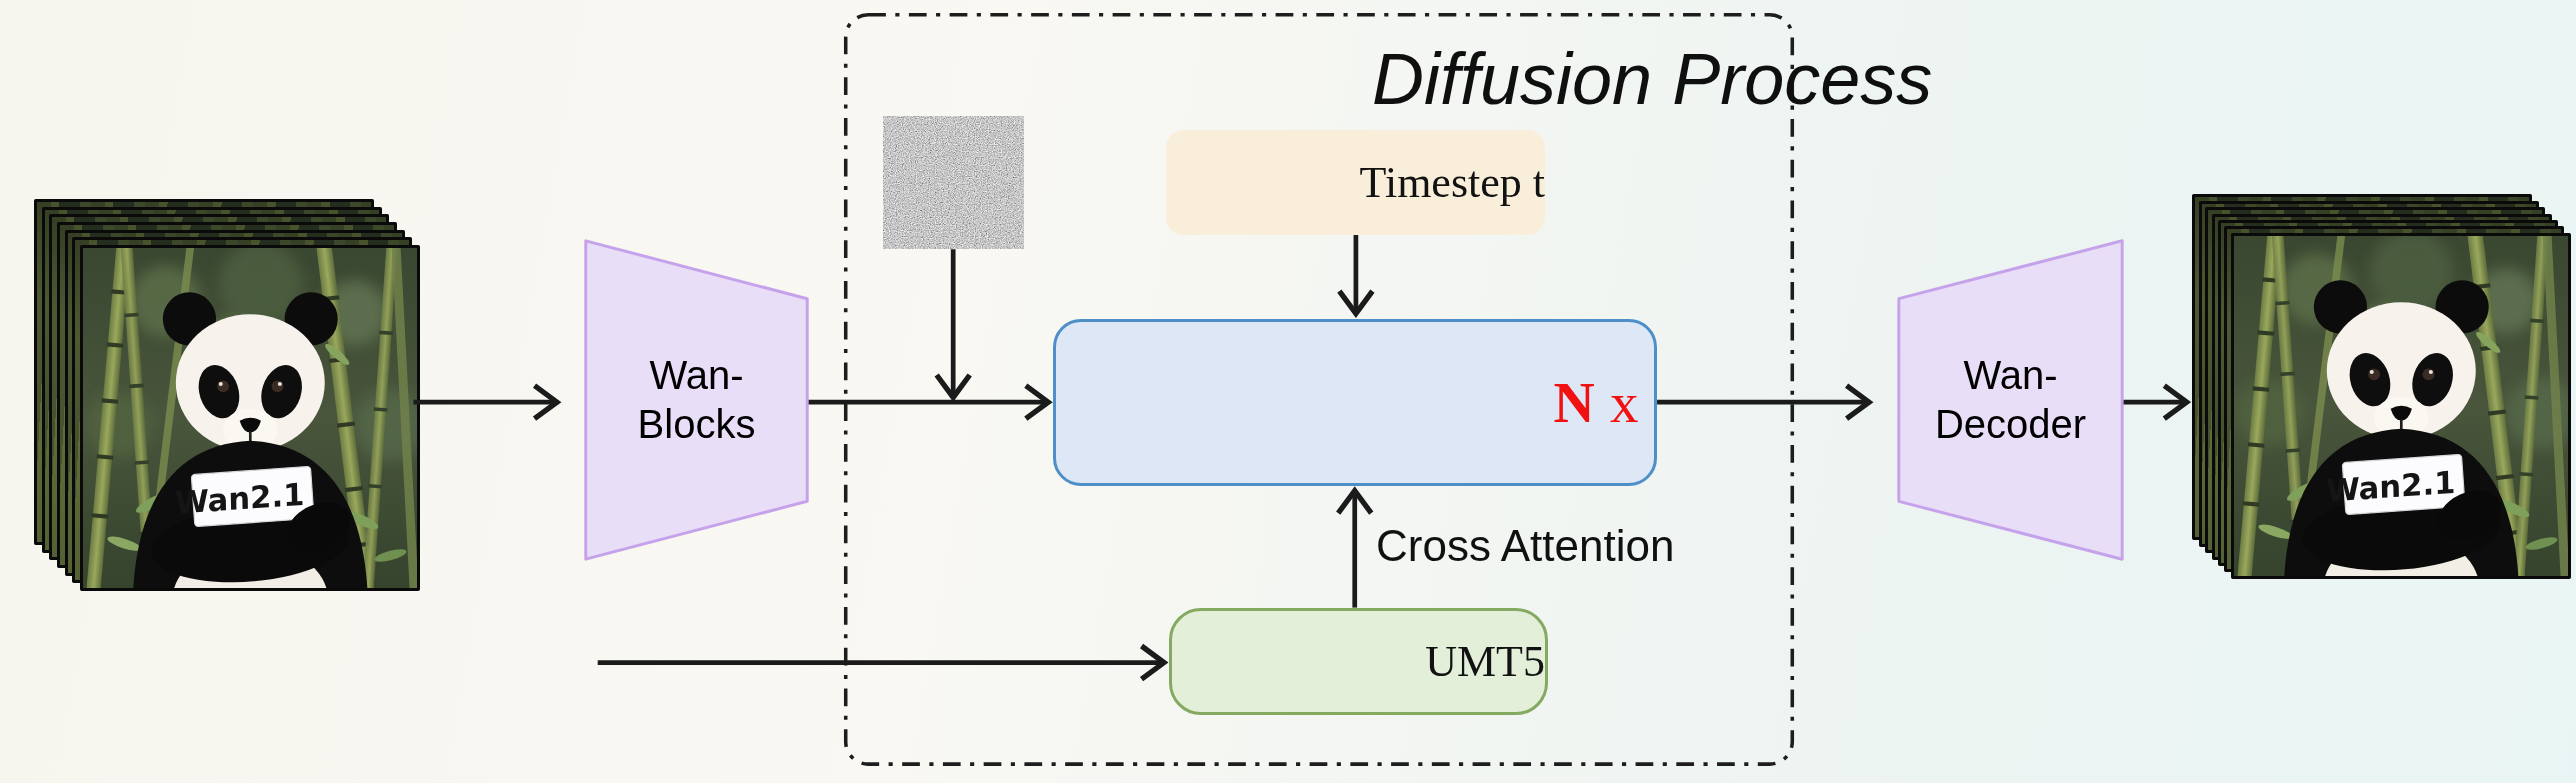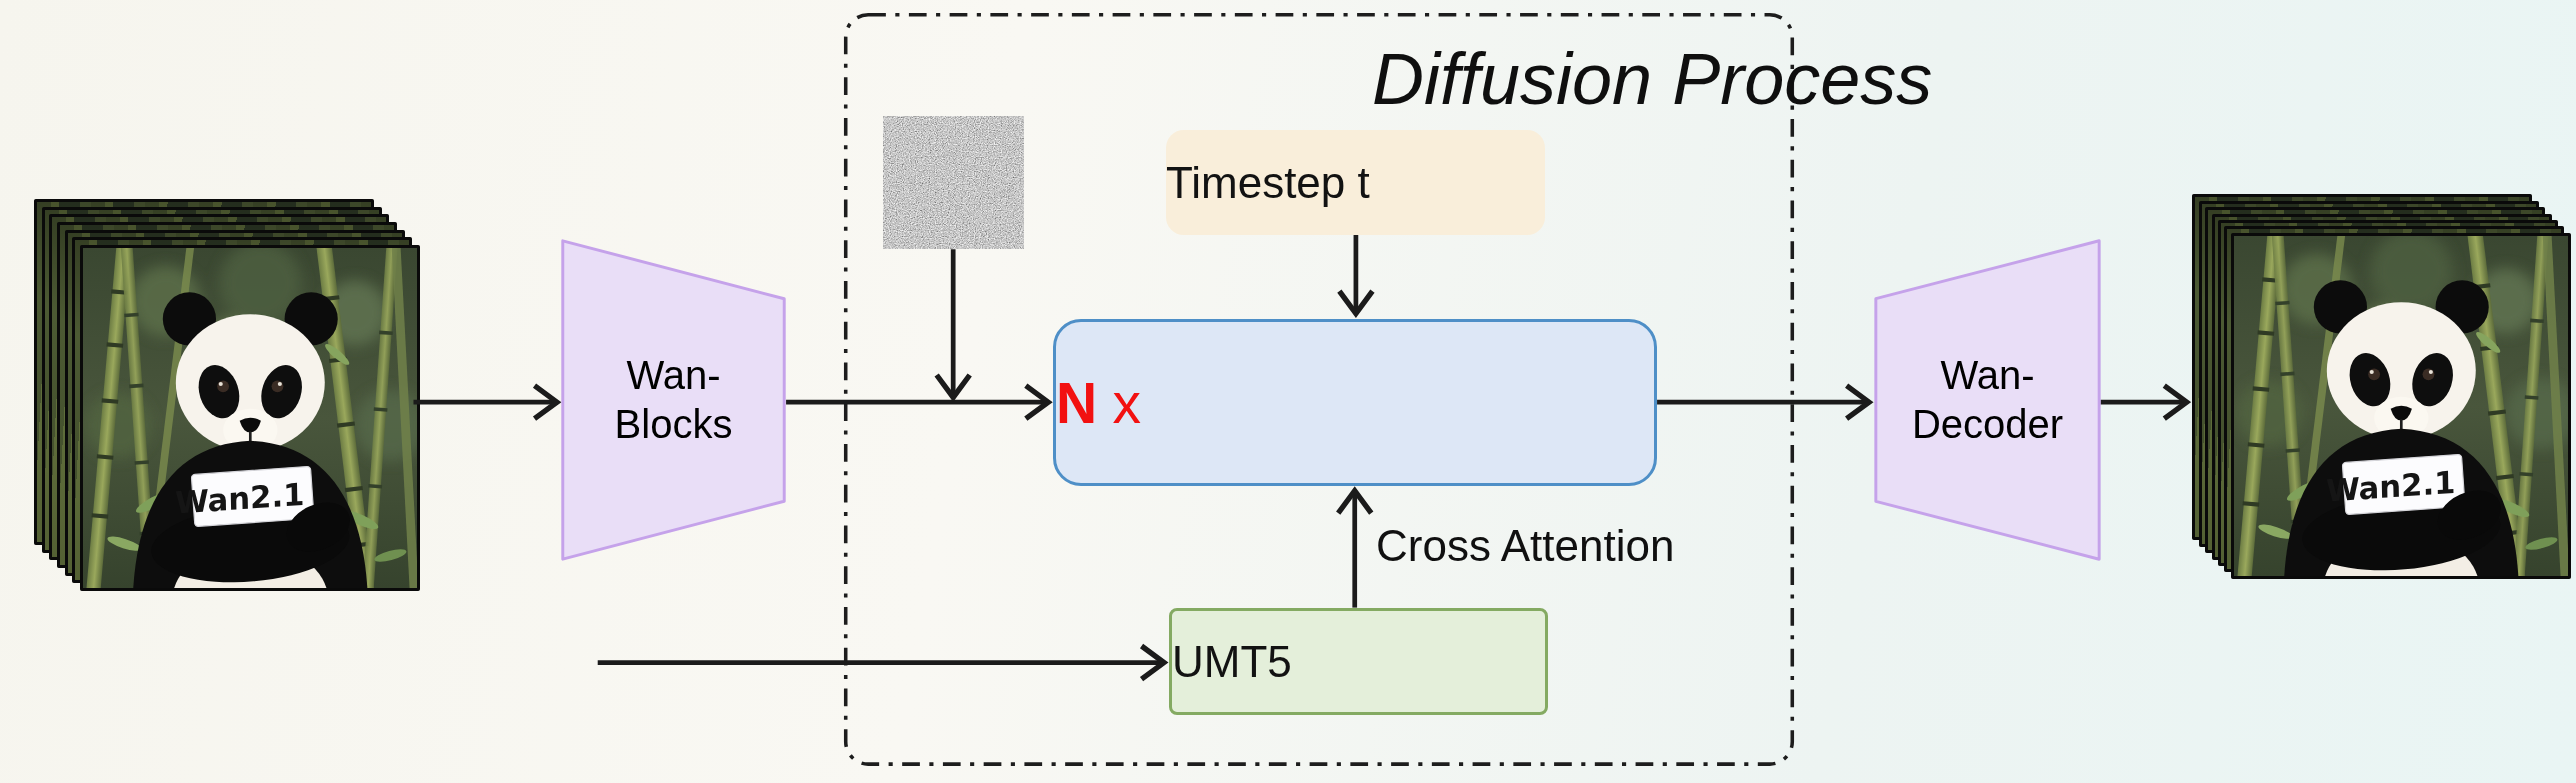--- a/index.html
+++ b/index.html
@@ -19,47 +19,47 @@
   .frame{
     position:absolute;width:334px;height:340px;
     border:3.5px solid #0a0a0a;border-radius:1.8px;
     background:
       linear-gradient(180deg,rgba(0,0,0,.30),rgba(0,0,0,0) 28%,rgba(0,0,0,.18) 100%),
       repeating-linear-gradient(93deg,#4c5a33 0 14px,#66763f 14px 22.4px,#33402a 22.4px 43px,#56653a 43px 54px);
   }
   .frame.front{background:#223022;}
   .frame svg{display:block;width:100%;height:100%;}
   
-  .boxlabel{display:flex;align-items:center;justify-content:flex-start;text-align:center;}
+  .boxlabel{display:flex;align-items:center;justify-content:flex-end;text-align:center;font-family:Liberation Serif, serif;}
   #timestep-box{
     left:1166px;top:130px;width:379px;height:105px;
     background:#f9eeda;border-radius:17.7px;
     font-size:44px;color:#121212;z-index:3;
   }
   #dit-box{
     left:1053px;top:319px;width:604px;height:167px;
     background:#dde7f6;border:3.5px solid #4e8fc7;border-radius:28px;
     box-sizing:border-box;font-size:57px;color:#0d0d0d;z-index:3;
   }
   #dit-box .red-n{color:#f21111;font-weight:bold;margin-right:15.4px;}
   #dit-box .red-x{color:#f21111;margin-right:15.4px;}
   #umt5-box{
     left:1169px;top:608px;width:379px;height:107px;
-    background:#e4efda;border:3.5px solid #84aa62;border-radius:8px;
+    background:#e4efda;border:3.5px solid #84aa62;border-radius:32px;
     box-sizing:border-box;font-size:44px;color:#121212;z-index:3;
   }
   #prompt-box{
     left:8.3px;top:608px;width:589px;height:110px;
     background:#fdfdfb;border:3.5px solid #161616;border-radius:27px;
     box-sizing:border-box;font-size:32px;line-height:1.28;color:#262626;
     flex-direction:column;z-index:3;
   }
   #noise-patch{left:883px;top:116px;width:141px;height:133px;z-index:3;}
   #noise-patch svg{display:block;}
-  .trap{z-index:3;}
+  .trap{z-index:3;margin-left:23px;}
   .traplabel{
     left:0;top:0;width:100%;height:100%;
     display:flex;flex-direction:column;align-items:center;justify-content:center;
     font-size:40px;line-height:1.22;color:#000;text-align:center;z-index:4;
   }
   #encoder-wrap{left:561px;top:239px;width:225px;height:322px;}
   #decoder-wrap{left:1874px;top:239px;width:227px;height:322px;}
   #diffusion-title{
     left:1352px;top:38px;width:439px;
     font-size:72px;font-style:italic;color:#0f0f0f;

